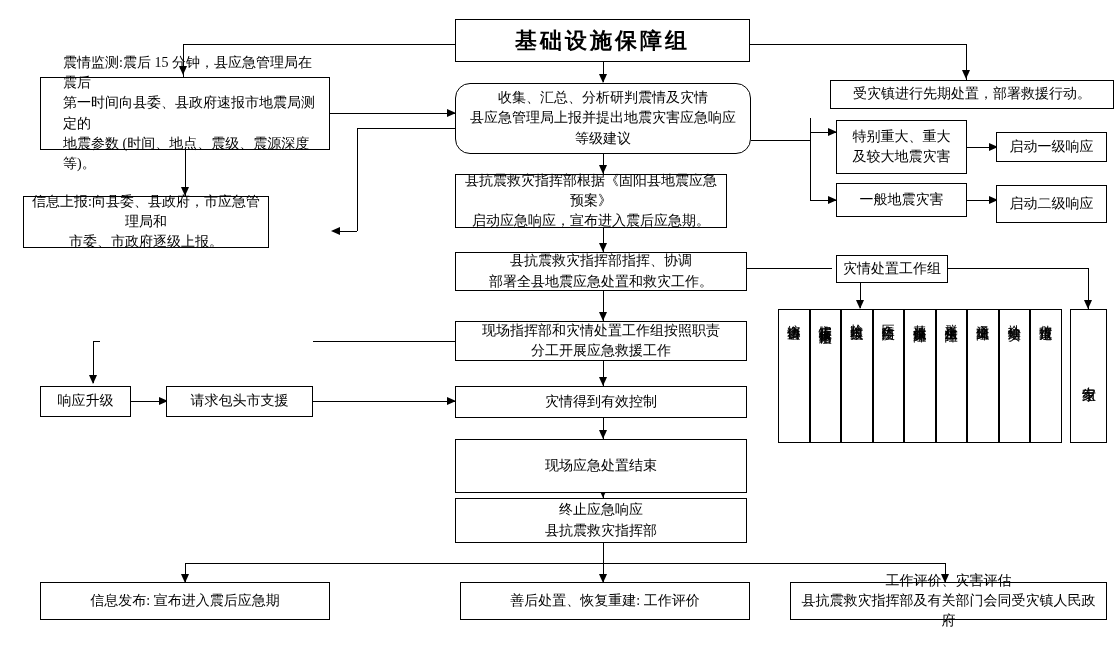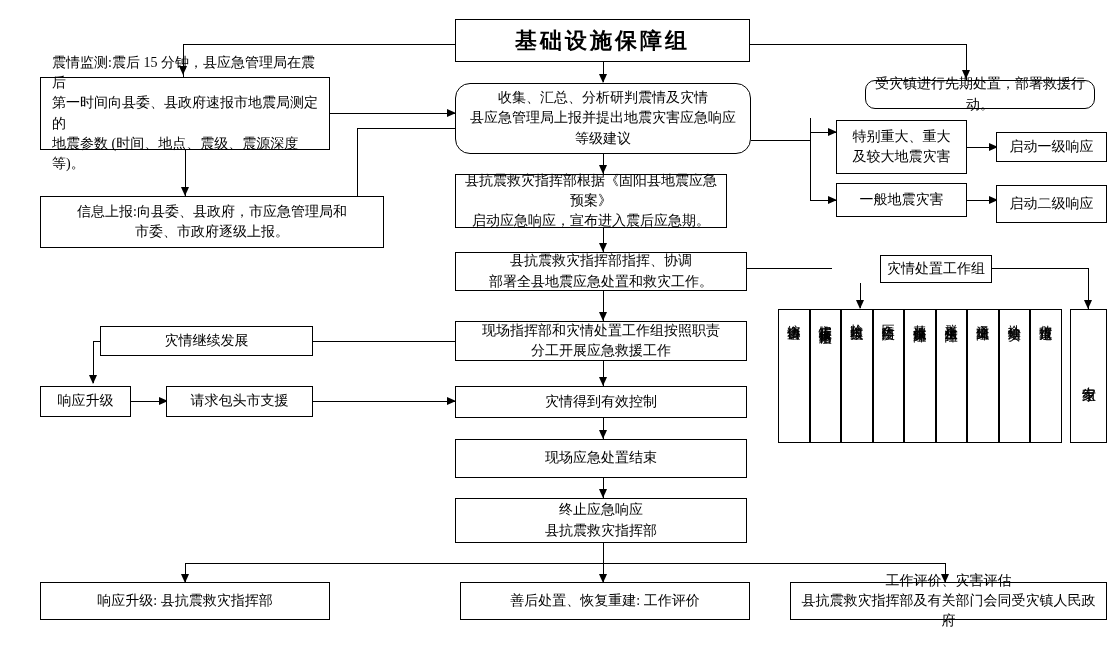--- a/index.html
+++ b/index.html
@@ -26,21 +26,21 @@
     justify-content: center;
     text-align: center;
     color: #000000;
     line-height: 1.45;
     z-index: 5;
     padding: 2px 4px;
   }
   .box.align-left {
     justify-content: flex-start;
     text-align: left;
-    padding-left: 11px;
+    padding-left: 22px;
   }
   .box .txt { white-space: pre-line; display: block; width: 100%; }
   .vbox {
     position: absolute;
     box-sizing: border-box;
     border: 1px solid #000000;
     background: #ffffff;
     z-index: 5;
     display: flex;
     align-items: flex-start;
@@ -178,37 +178,37 @@
   <div class="box title-box" style="left:455px; top:19px; width:295px; height:43px;">
     <span class="txt">基础设施保障组</span>
   </div>
 
   <div class="box align-left fs14" style="left:40px; top:77px; width:290px; height:73px;">
     <span class="txt">震情监测:震后 15 分钟，县应急管理局在震后
 第一时间向县委、县政府速报市地震局测定的
 地震参数 (时间、地点、震级、震源深度等)。</span>
   </div>
 
-  <div class="box fs14" style="left:40px; top:196px; width:344px; height:52px;">
+  <div class="box fs14" style="left:23px; top:196px; width:246px; height:52px;">
     <span class="txt">信息上报:向县委、县政府，市应急管理局和
 市委、市政府逐级上报。</span>
   </div>
 
   <div class="box fs14" style="left:455px; top:83px; width:296px; height:71px;border-radius:15px;">
     <span class="txt">收集、汇总、分析研判震情及灾情
 县应急管理局上报并提出地震灾害应急响应
 等级建议</span>
   </div>
 
   <div class="box fs14" style="left:455px; top:174px; width:272px; height:54px;">
     <span class="txt">县抗震救灾指挥部根据《固阳县地震应急预案》
 启动应急响应，宣布进入震后应急期。</span>
   </div>
 
-  <div class="box fs14" style="left:865px; top:80px; width:230px; height:29px;border-radius:10px;">
+  <div class="box fs14" style="left:830px; top:80px; width:284px; height:29px;">
     <span class="txt">受灾镇进行先期处置，部署救援行动。</span>
   </div>
 
   <div class="box fs14" style="left:836px; top:120px; width:131px; height:54px;">
     <span class="txt">特别重大、重大
 及较大地震灾害</span>
   </div>
 
   <div class="box fs14" style="left:836px; top:183px; width:131px; height:34px;">
     <span class="txt">一般地震灾害</span>
@@ -220,21 +220,21 @@
 
   <div class="box fs14" style="left:996px; top:185px; width:111px; height:38px;">
     <span class="txt">启动二级响应</span>
   </div>
 
   <div class="box fs14" style="left:455px; top:252px; width:292px; height:39px;">
     <span class="txt">县抗震救灾指挥部指挥、协调
 部署全县地震应急处置和救灾工作。</span>
   </div>
 
-  <div class="box fs14" style="left:880px; top:255px; width:112px; height:28px;">
+  <div class="box fs14" style="left:836px; top:255px; width:112px; height:28px;">
     <span class="txt">灾情处置工作组</span>
   </div>
 
   <div id="workgroup-strip">
       <div class="vbox" style="left: 778px; top: 309px; width: 31.5px; height: 134px;">
         <span class="vtxt fs13">综合协调组</span>
       </div>
       <div class="vbox" style="left: 809.5px; top: 309px; width: 31.5px; height: 134px;">
         <span class="vtxt fs13">灾情损失收集评估组</span>
       </div>
@@ -263,47 +263,44 @@
 
   <div class="vbox" style="left:1070px; top:309px; width:37px; height:134px; align-items:center; padding-top:0;">
     <span class="vtxt fs14">专家组</span>
   </div>
 
   <div class="box fs14" style="left:455px; top:321px; width:292px; height:40px;">
     <span class="txt">现场指挥部和灾情处置工作组按照职责
 分工开展应急救援工作</span>
   </div>
 
-  <div class="box fs14" style="left:100px; top:326px; width:213px; height:30px;">
-    <span class="txt">灾情继续发展</span>
-  </div>
 
   <div class="box fs14" style="left:40px; top:386px; width:91px; height:31px;">
     <span class="txt">响应升级</span>
   </div>
 
   <div class="box fs14" style="left:166px; top:386px; width:147px; height:31px;">
     <span class="txt">请求包头市支援</span>
   </div>
 
   <div class="box fs14" style="left:455px; top:386px; width:292px; height:32px;">
     <span class="txt">灾情得到有效控制</span>
   </div>
 
-  <div class="box fs14" style="left:455px; top:439px; width:292px; height:39px;">
+  <div class="box fs14" style="left:455px; top:439px; width:292px; height:54px;">
     <span class="txt">现场应急处置结束</span>
   </div>
 
   <div class="box fs14" style="left:455px; top:498px; width:292px; height:45px;">
     <span class="txt">终止应急响应
 县抗震救灾指挥部</span>
   </div>
 
   <div class="box fs14" style="left:40px; top:582px; width:290px; height:38px;">
-    <span class="txt">响应升级: 县抗震救灾指挥部</span>
+    <span class="txt">信息发布: 宣布进入震后应急期</span>
   </div>
 
   <div class="box fs14" style="left:460px; top:582px; width:290px; height:38px;">
     <span class="txt">善后处置、恢复重建: 工作评价</span>
   </div>
 
   <div class="box fs14" style="left:790px; top:582px; width:317px; height:38px;">
     <span class="txt">工作评价、灾害评估
 县抗震救灾指挥部及有关部门会同受灾镇人民政府</span>
   </div>

